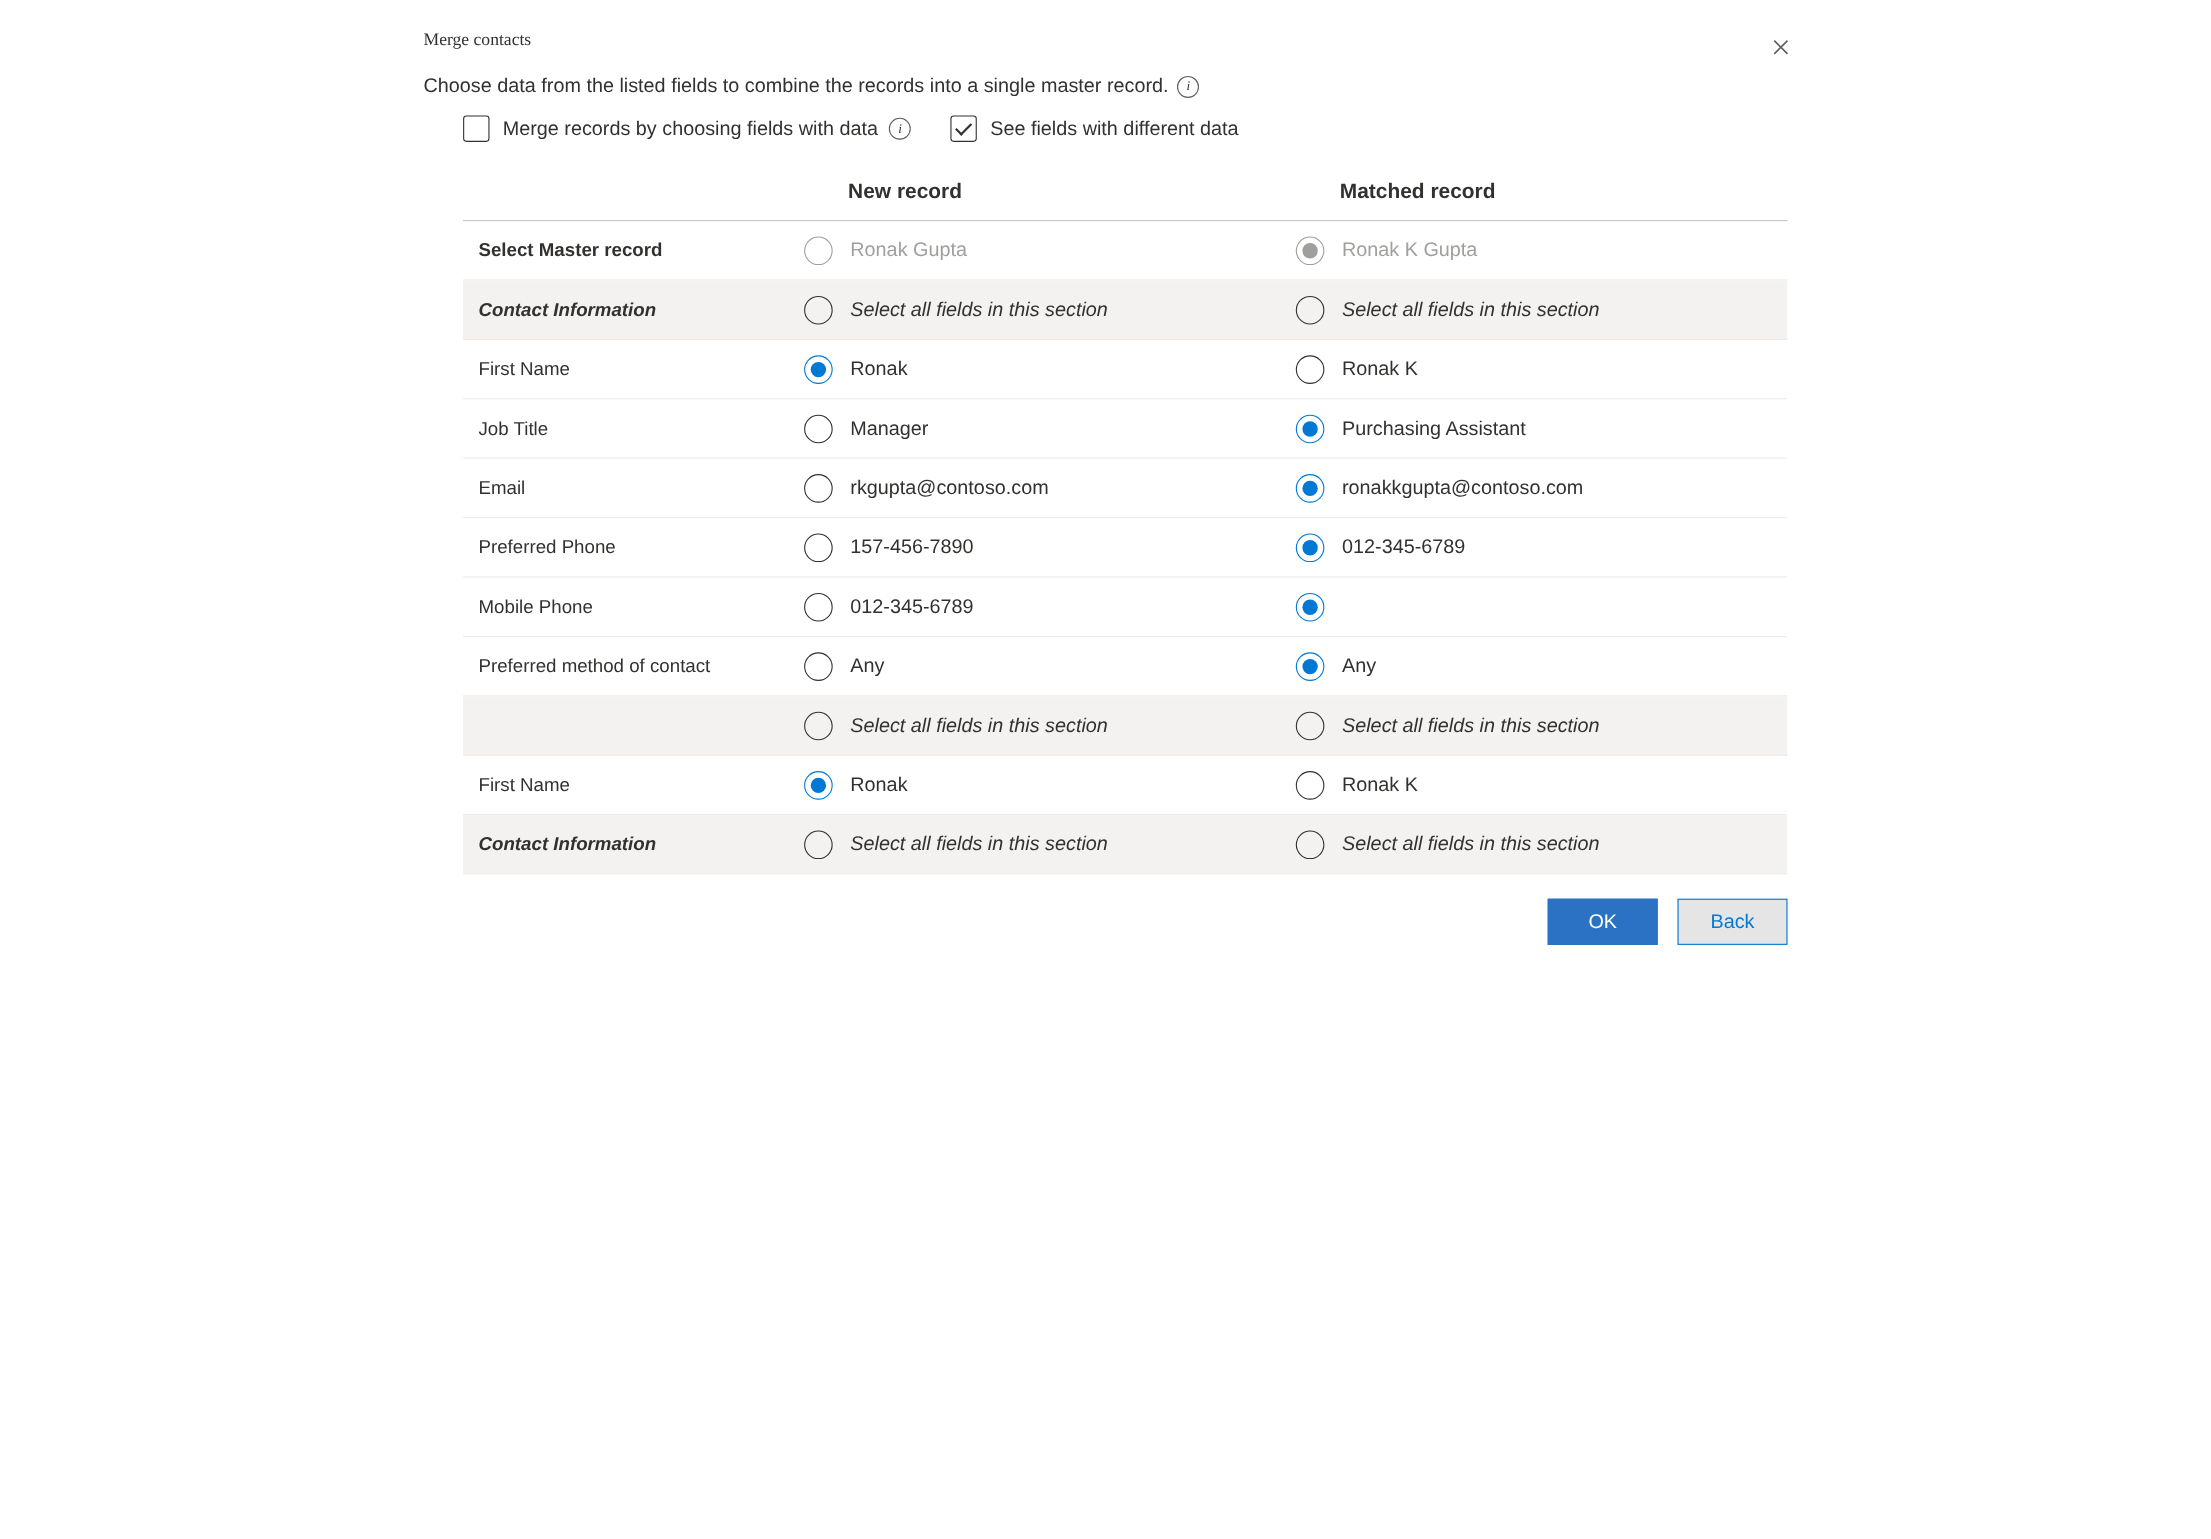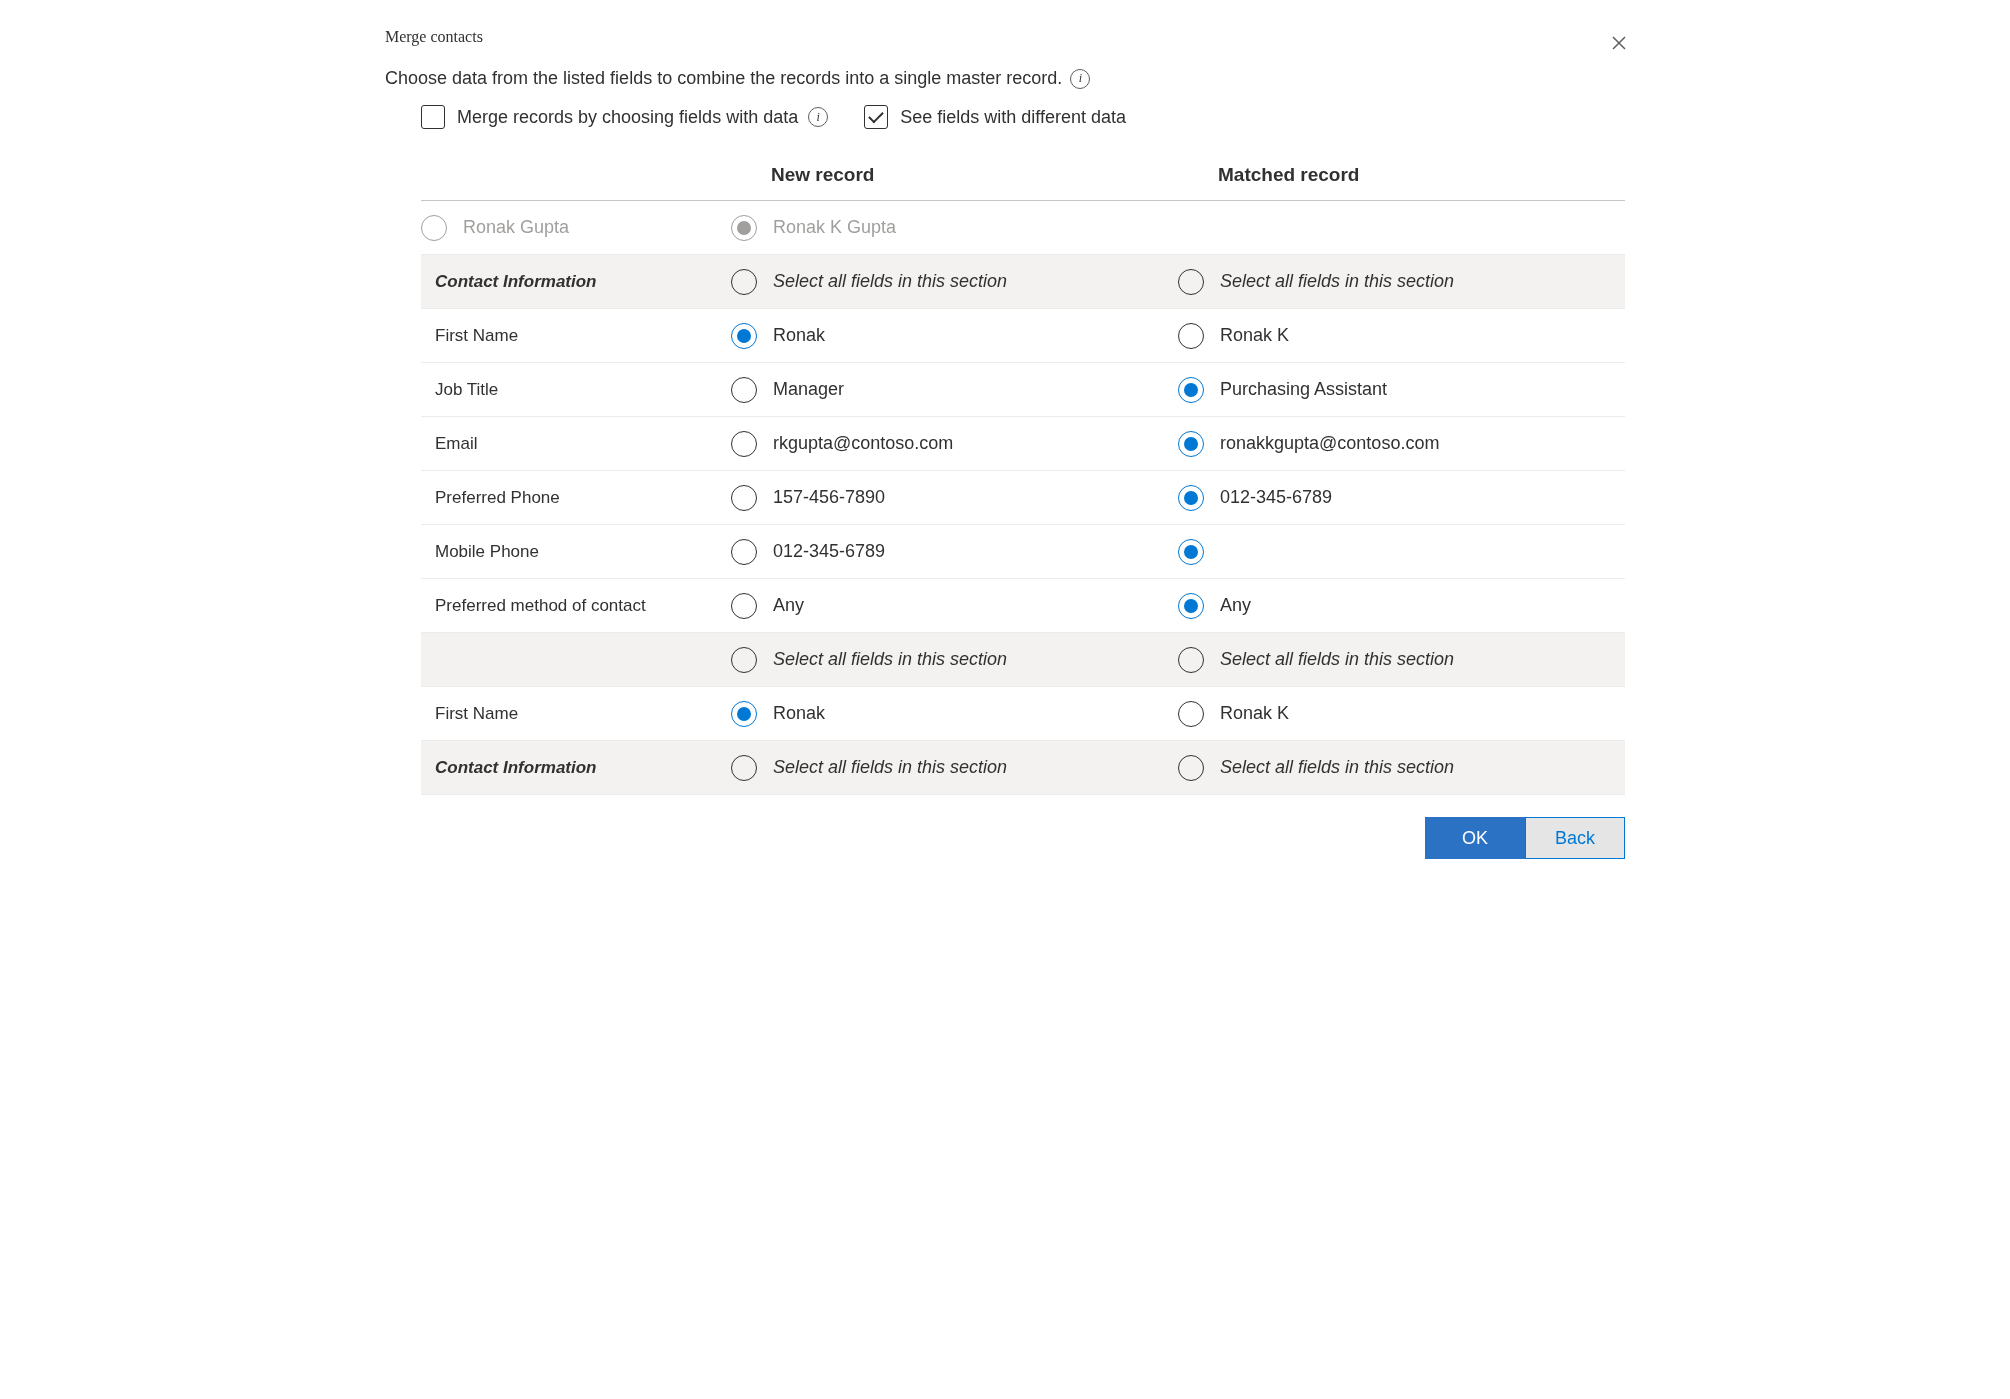--- a/index.html
+++ b/index.html
@@ -146,21 +146,21 @@
   .radio.disabled { border-color:#a19f9d; cursor:default;}
   .radio.disabled.selected::after{ background:#a19f9d; }
   .radio-label {
     font-size:18px;
     color:#323130;
   }
 
   .footer {
     display:flex;
     justify-content:flex-end;
-    gap:0;
+    gap:18px;
     padding-top: 22px;
   }
   .btn {
     min-width:100px;
     height:42px;
     font-size:18px;
     border:1px solid #8a8886;
     background:#e5e5e5;
     cursor:pointer;
     display:flex;align-items:center;justify-content:center;
@@ -210,20 +210,21 @@
   <div class="table-wrap">
     <div class="col-headers">
       <div class="hdr"></div>
       <div class="hdr">New record</div>
       <div class="hdr">Matched record</div>
     </div>
     <div class="divider-line"></div>
 
     <div class="scroll-area" id="rows">
         <div class="row  master">
+          <div class="label-cell">Select Master record</div>
           <div class="val-cell">
             <span class="radio disabled"></span>
             <span class="radio-label">Ronak Gupta</span>
           </div>
           <div class="val-cell">
             <span class="radio selected disabled"></span>
             <span class="radio-label">Ronak K Gupta</span>
           </div>
         </div>
         <div class="row section">

